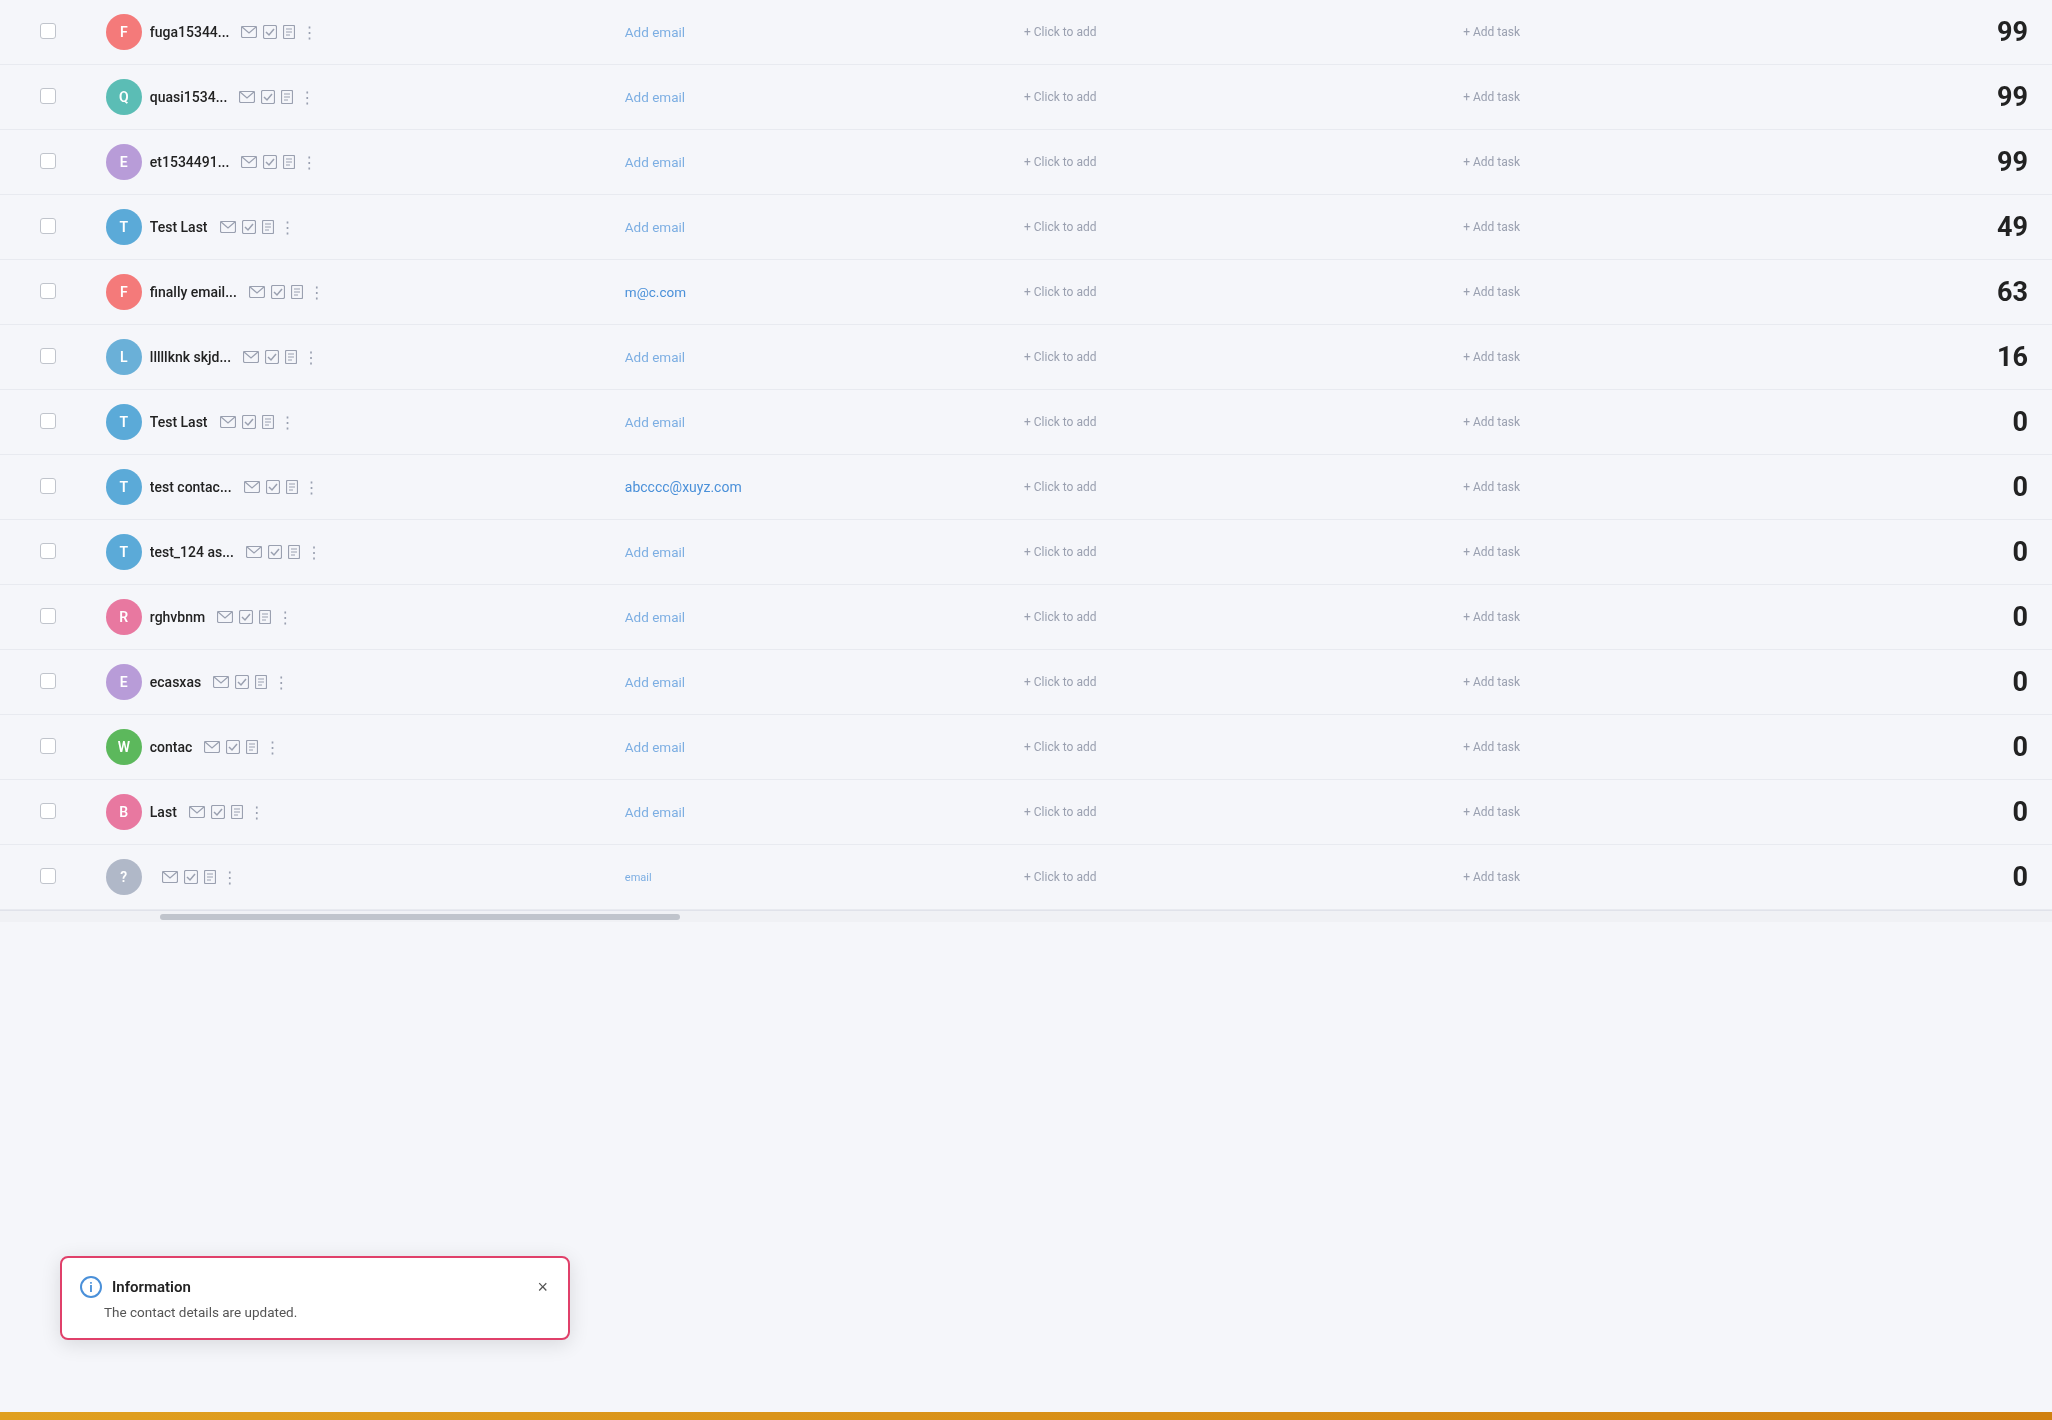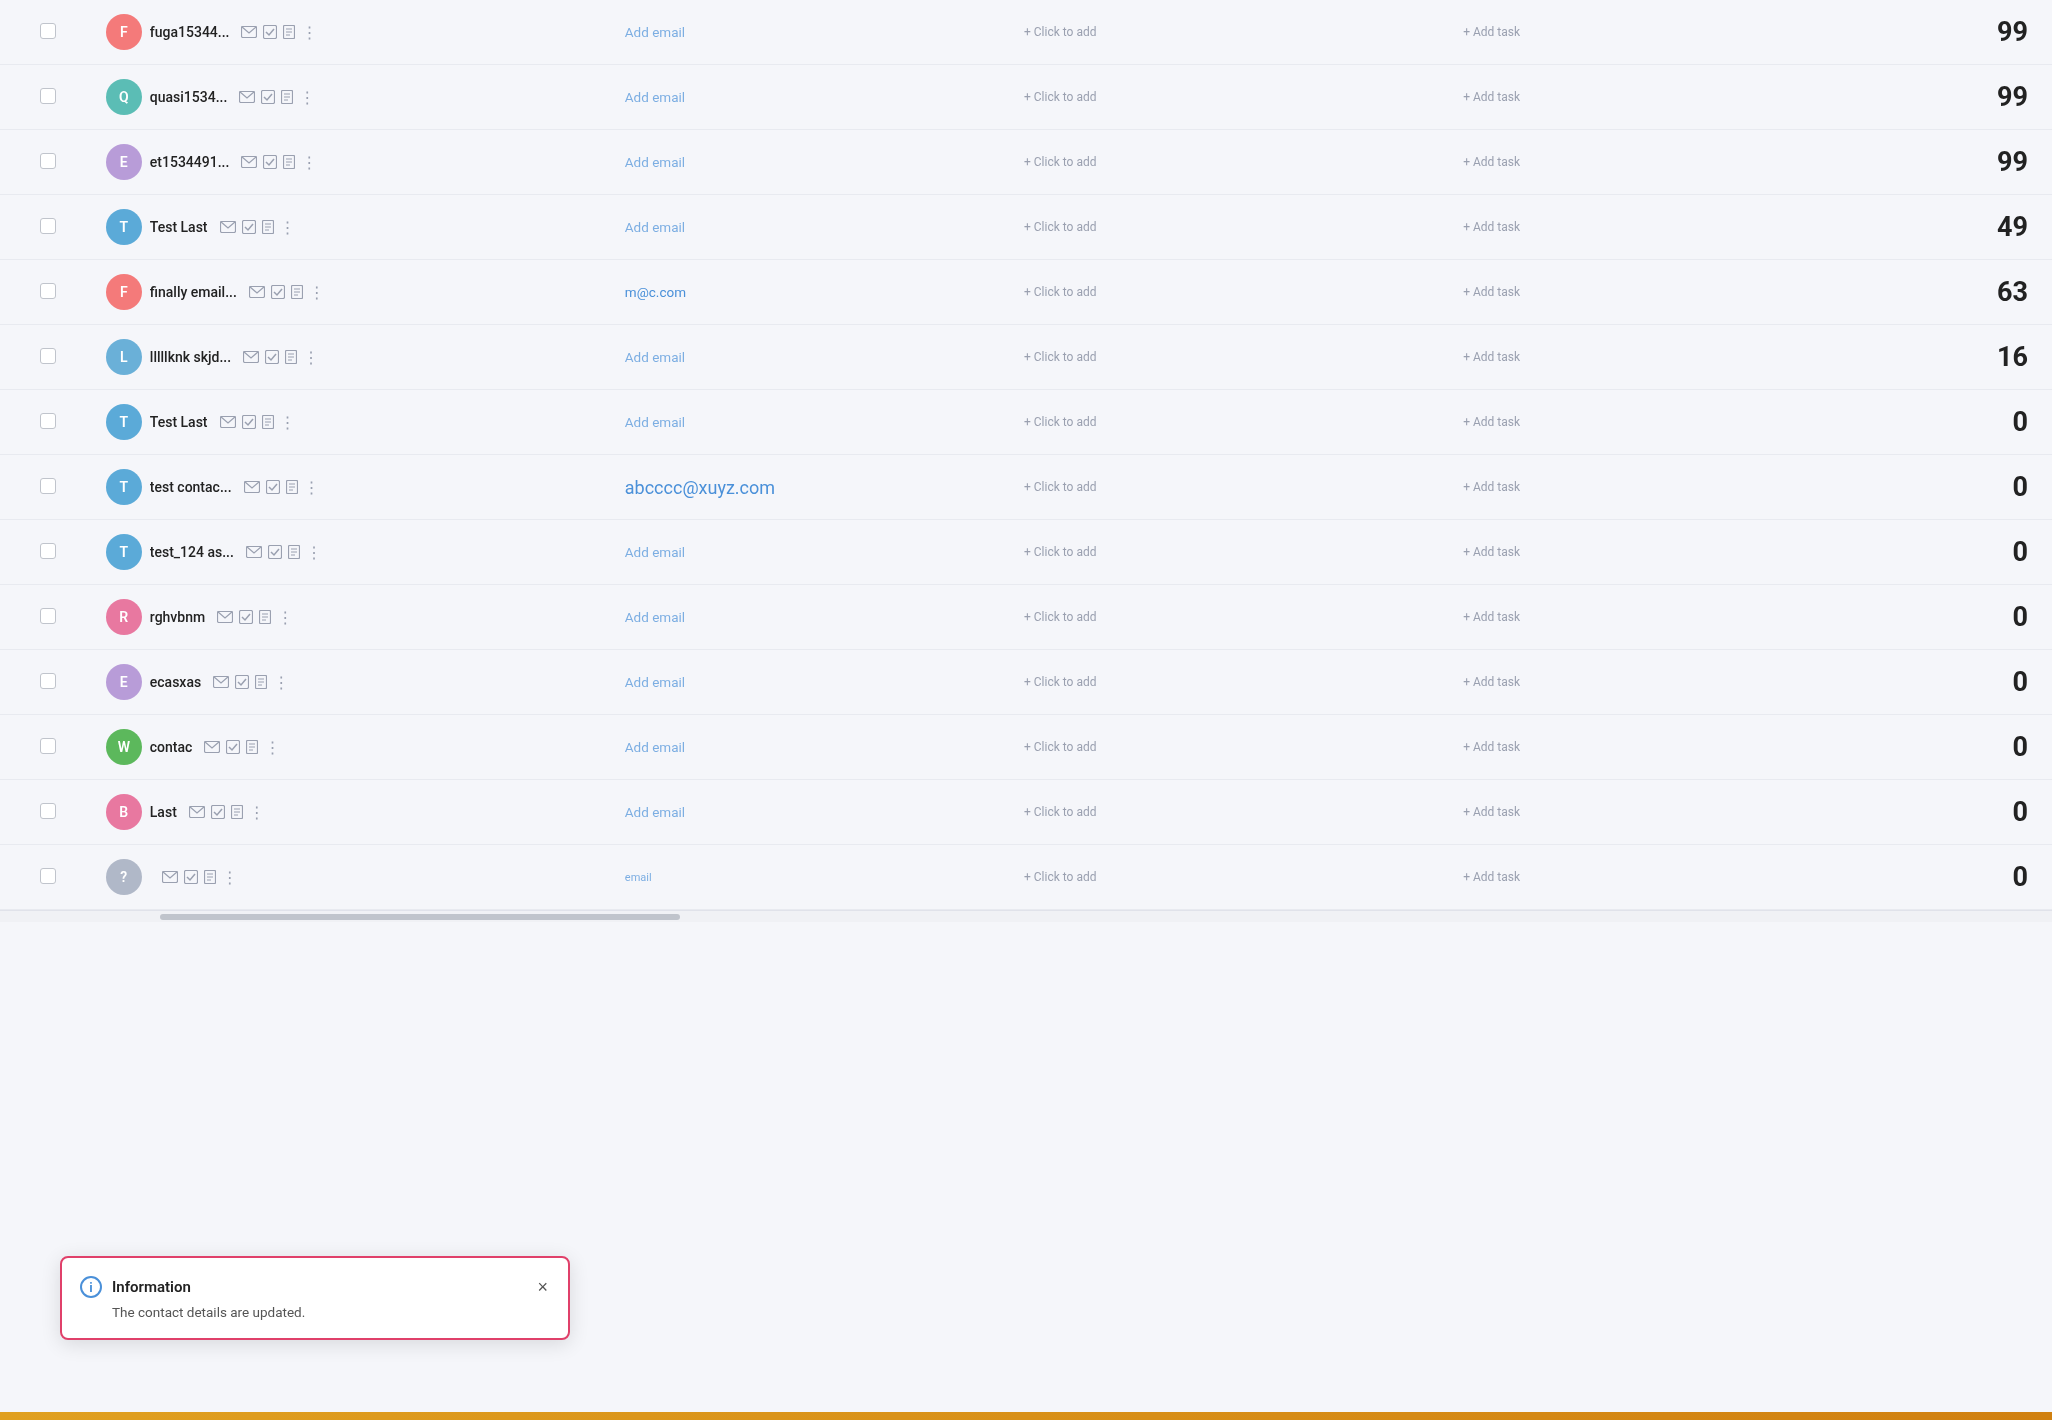--- a/index.html
+++ b/index.html
@@ -166,21 +166,21 @@
       cursor: pointer;
       font-size: 18px;
       color: #555;
       line-height: 1;
       border: none;
       background: none;
     }
     .notification-body {
       font-size: 13.5px;
       color: #555;
-      margin-left: 32px;
+      margin-left: 24px;
     }
 
     
     .bottom-bar {
       height: 8px;
       background: linear-gradient(to right, #e0a020, #d08010);
       position: fixed;
       bottom: 0;
       left: 0;
       right: 0;
@@ -497,21 +497,21 @@
                     <rect x="0.5" y="0.5" width="11" height="13" rx="1" stroke="#9aa0b0" stroke-width="1.2" fill="none"></rect>
                     <line x1="3" y1="4" x2="9" y2="4" stroke="#9aa0b0" stroke-width="1"></line>
                     <line x1="3" y1="7" x2="9" y2="7" stroke="#9aa0b0" stroke-width="1"></line>
                     <line x1="3" y1="10" x2="7" y2="10" stroke="#9aa0b0" stroke-width="1"></line>
                   </svg>
                 </span>
                 <span class="dots-btn">⋮</span>
               </div>
             </div>
           </td>
-          <td style="color: rgb(74, 144, 217); font-size: 18px; cursor: pointer;">abcccc@xuyz.com</td>
+          <td style="color: rgb(74, 144, 217); font-size: 14px; cursor: pointer;">abcccc@xuyz.com</td>
           <td class="td-click">+ Click to add</td>
           <td class="td-task">+ Add task</td>
           <td class="td-score">0</td>
         </tr>
         <tr>
           <td class="td-check"><span class="cb"></span></td>
           <td>
             <div class="name-cell-inner">
               <span class="avatar" style="background-color: rgb(91, 170, 216);">T</span>
               <span class="name-text">test_124 as...</span>

